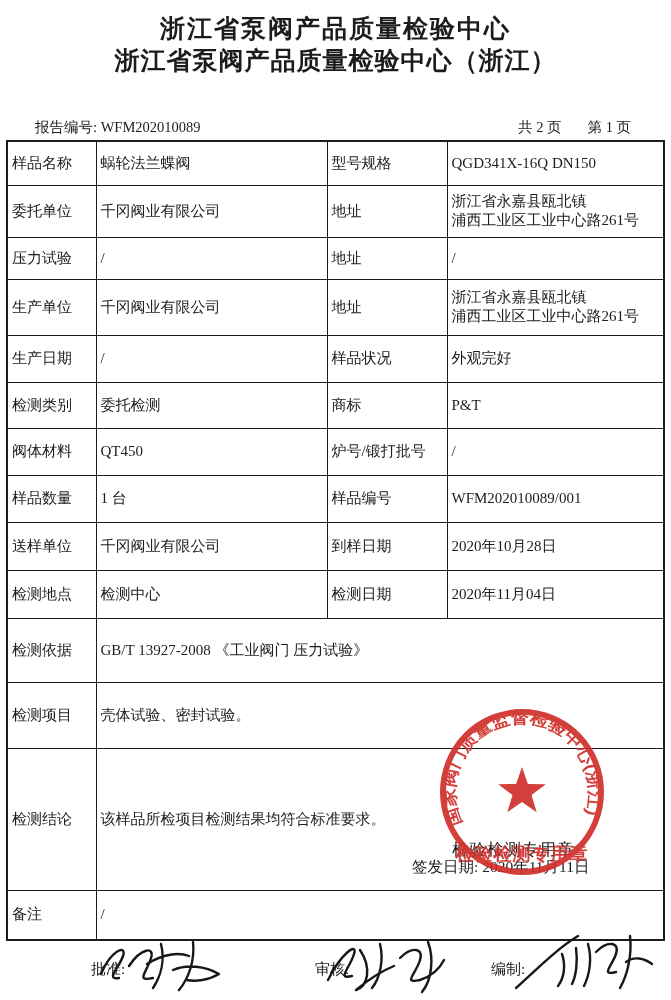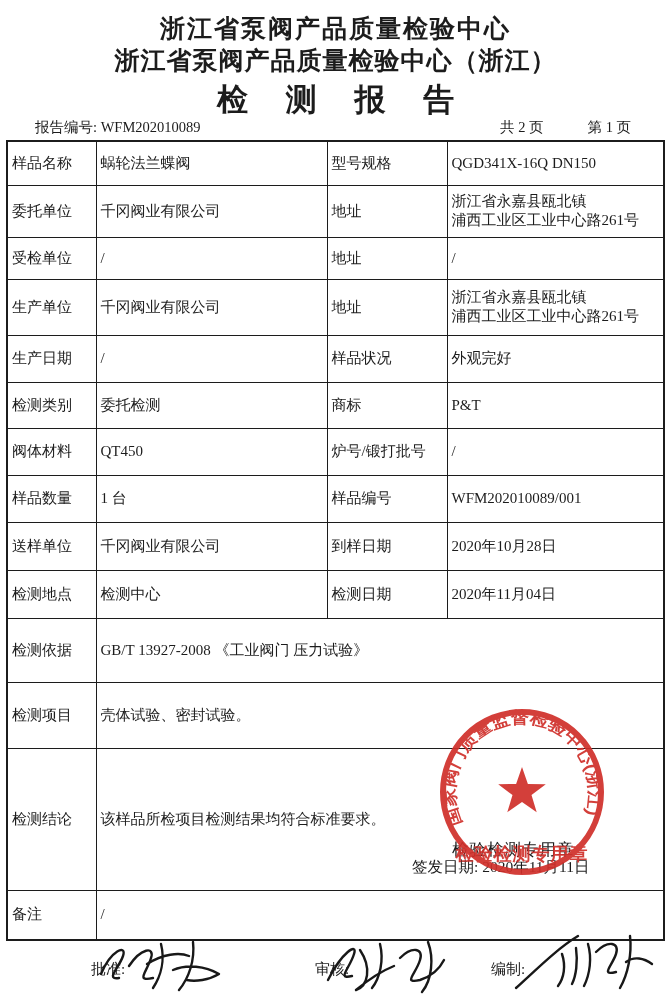--- a/index.html
+++ b/index.html
@@ -4,21 +4,21 @@
 <style>
   html,body{margin:0;padding:0;background:#ffffff;}
   .page{position:relative;width:671px;height:1000px;background:#ffffff;overflow:hidden;
         font-family:"Liberation Serif", serif;color:#1c1c1c;}
   .center{position:absolute;left:0;width:100%;text-align:center;}
   .org1{top:12px;font-size:25px;font-weight:bold;letter-spacing:2px;}
   .org2{top:44px;font-size:25px;font-weight:bold;letter-spacing:1px;}
   .rtitle{top:79px;font-size:31px;font-weight:bold;letter-spacing:15px;padding-left:15px;box-sizing:border-box;}
   .meta{position:absolute;top:118px;left:35px;right:40px;display:flex;justify-content:space-between;
         font-size:14.5px;}
-  .meta .pg2{margin-left:44px;}
+  .meta .pg2{margin-left:26px;}
   table.rpt{position:absolute;left:6px;top:140px;width:657px;border-collapse:collapse;table-layout:fixed;
         font-size:15px;border:2px solid #1c1c1c;}
   table.rpt td{border:1px solid #1c1c1c;text-align:left;vertical-align:middle;padding:1px 4px;overflow:hidden;}
   td.tl{text-align:left;vertical-align:top;padding:9px 12px 4px 14px;margin-left:32px;}
   .pre{white-space:pre-line;line-height:1.3;}
   
   .underprint{position:absolute;left:452px;top:839px;font-size:16.5px;letter-spacing:1px;z-index:1;color:#1c1c1c;}
   .issuedate{position:absolute;left:412px;top:857px;font-size:15.5px;z-index:1;color:#1c1c1c;}
   .stamp{position:absolute;left:428px;top:700px;z-index:2;opacity:0.92;}
   .stamp text{font-family:"Liberation Sans", sans-serif;font-weight:bold;fill:#d02f2a;}
@@ -30,21 +30,20 @@
   .sig path{stroke:#181818;stroke-width:2.4;fill:none;stroke-linecap:round;stroke-linejoin:round;}
   .sig1{left:93px;top:8px;} .sig2{left:322px;top:4px;} .sig3{left:512px;top:0px;}
 </style>
 </head>
 <body>
 
 <div class="page">
 
   <div class="center org1">浙江省泵阀产品质量检验中心</div>
   <div class="center org2">浙江省泵阀产品质量检验中心（浙江）</div>
-  <div class="center rtitle">检 测 报 告</div>
   <div class="meta">
     <span>报告编号: WFM202010089</span>
     <span>
       <span>共 2 页</span><span class="pg2">第 1 页</span>
     </span>
   </div>
 
   <table class="rpt">
     <colgroup>
         <col style="width:89px">
@@ -60,21 +59,21 @@
       <td>QGD341X-16Q DN150</td>
     </tr>
     <tr style="height:52px">
       <td>委托单位</td>
       <td>千冈阀业有限公司</td>
       <td>地址</td>
       <td class="pre">浙江省永嘉县瓯北镇
 浦西工业区工业中心路261号</td>
     </tr>
     <tr style="height:42px">
-      <td>受检单位</td>
+      <td>压力试验</td>
       <td>/</td>
       <td>地址</td>
       <td>/</td>
     </tr>
     <tr style="height:56px">
       <td>生产单位</td>
       <td>千冈阀业有限公司</td>
       <td>地址</td>
       <td class="pre">浙江省永嘉县瓯北镇
 浦西工业区工业中心路261号</td>

